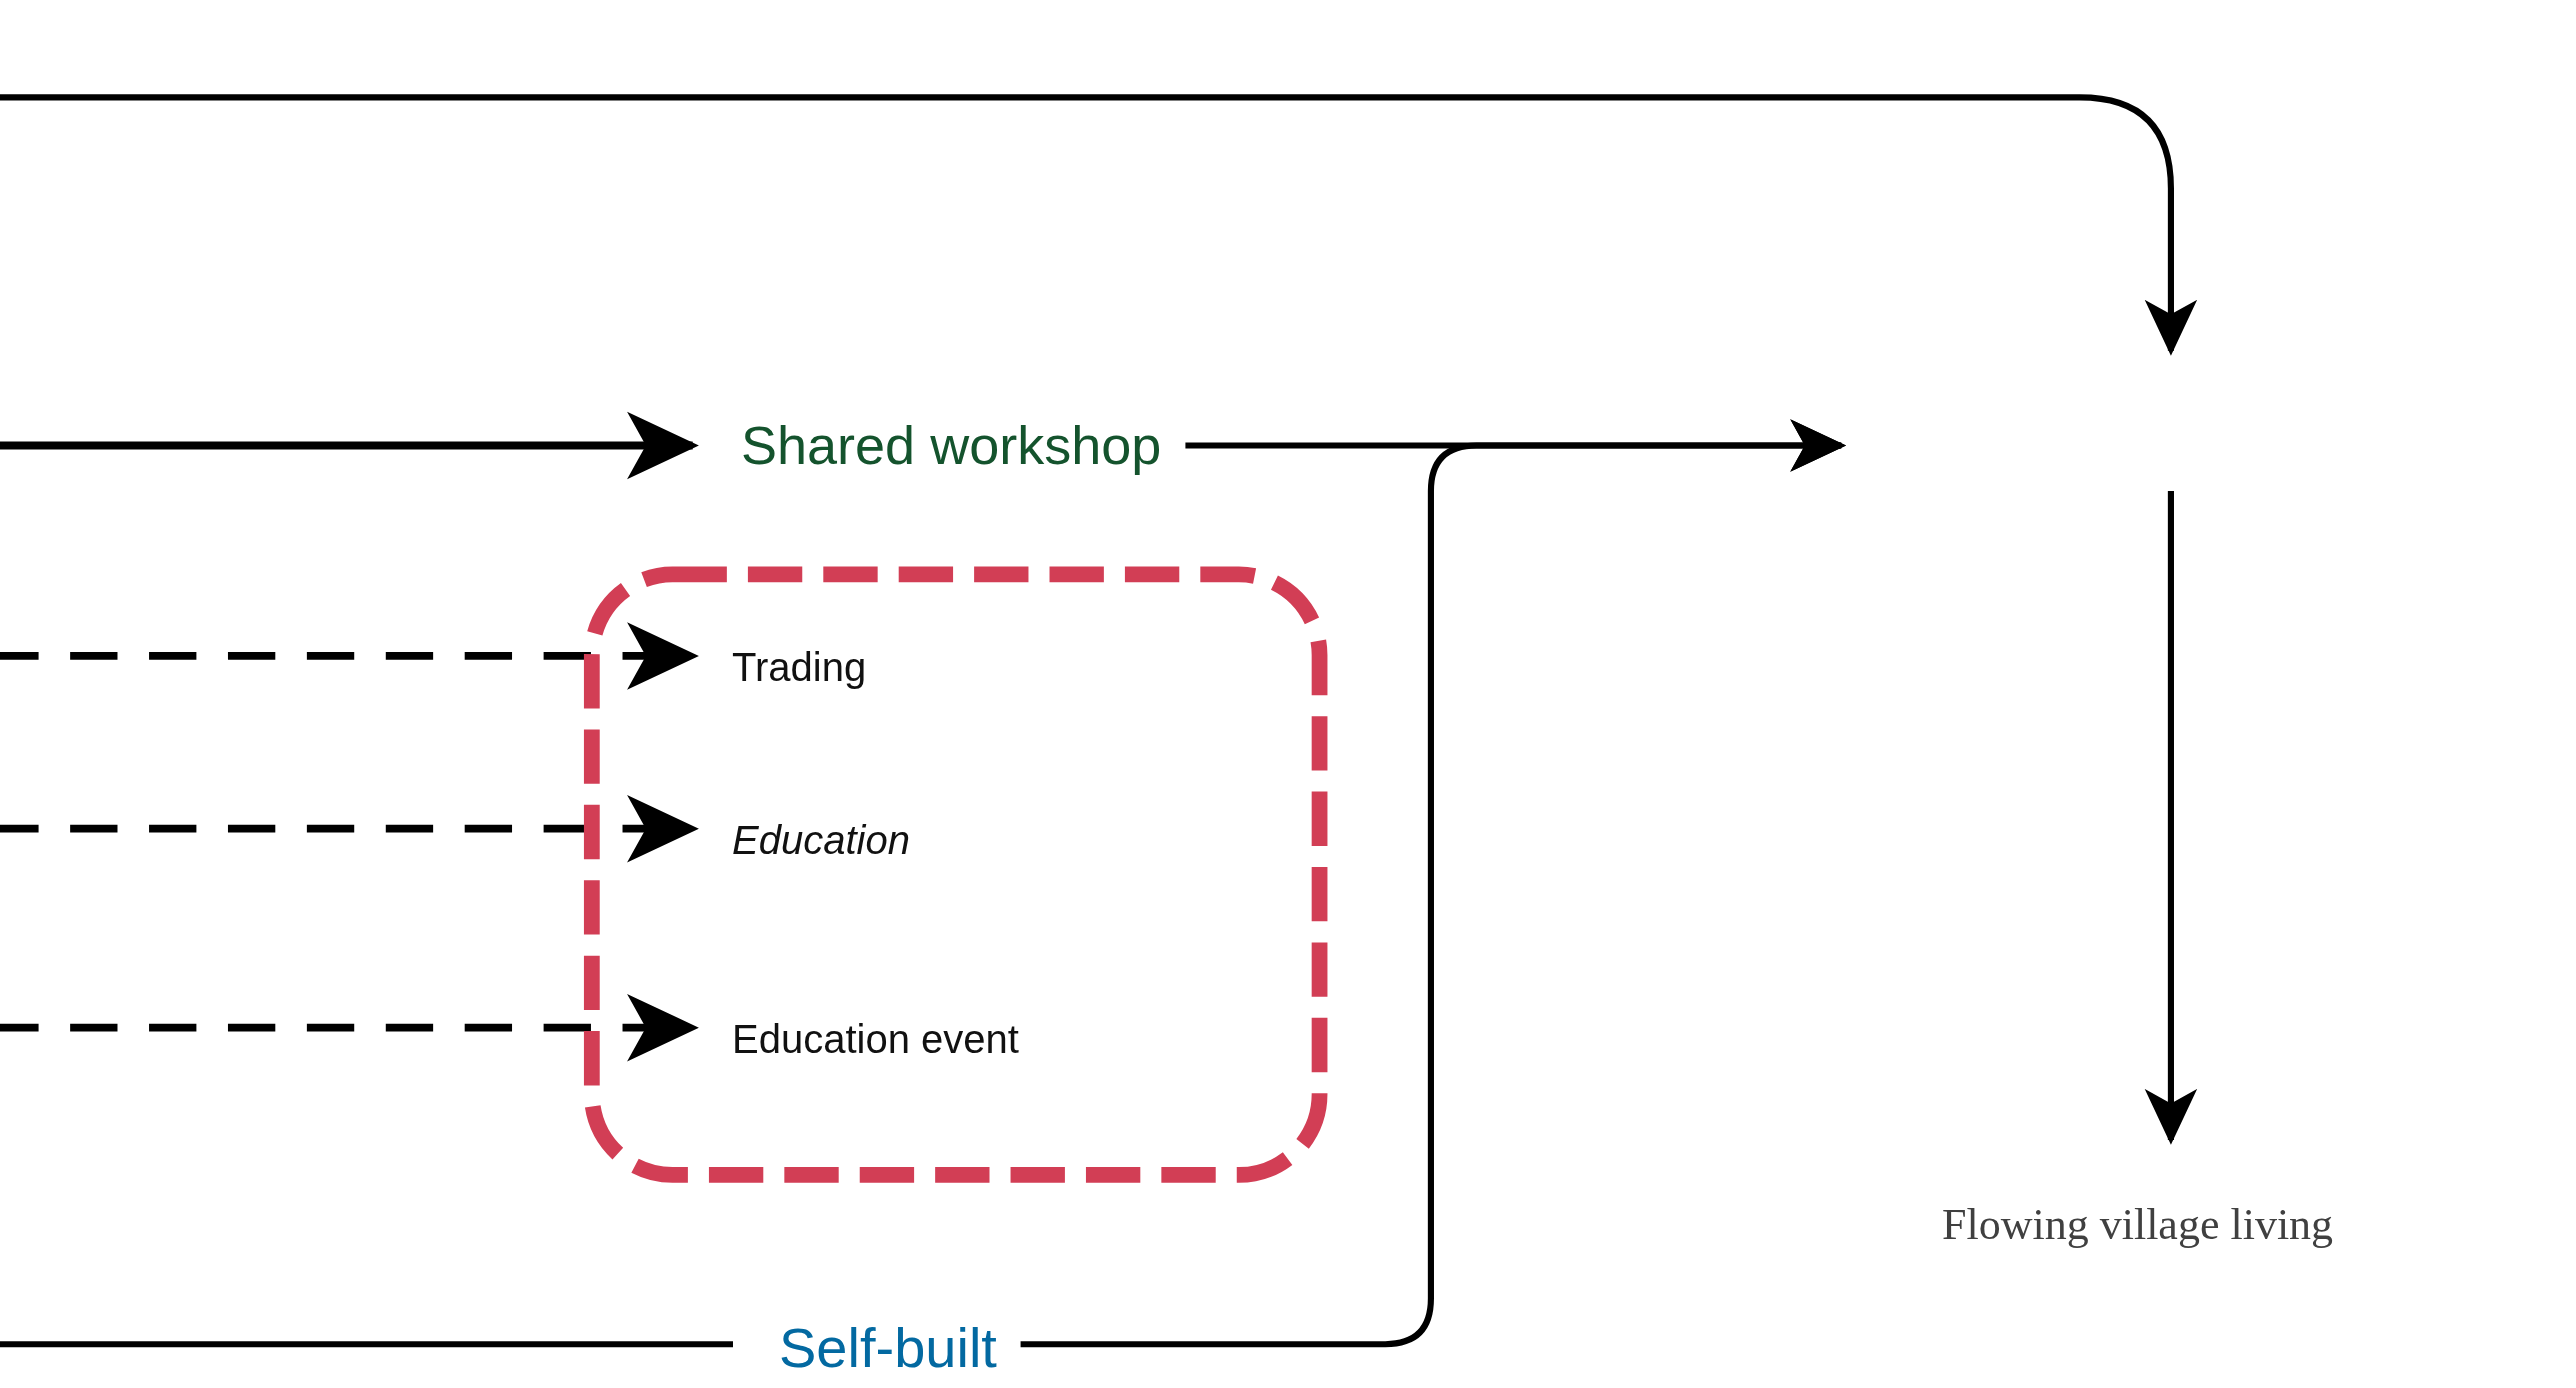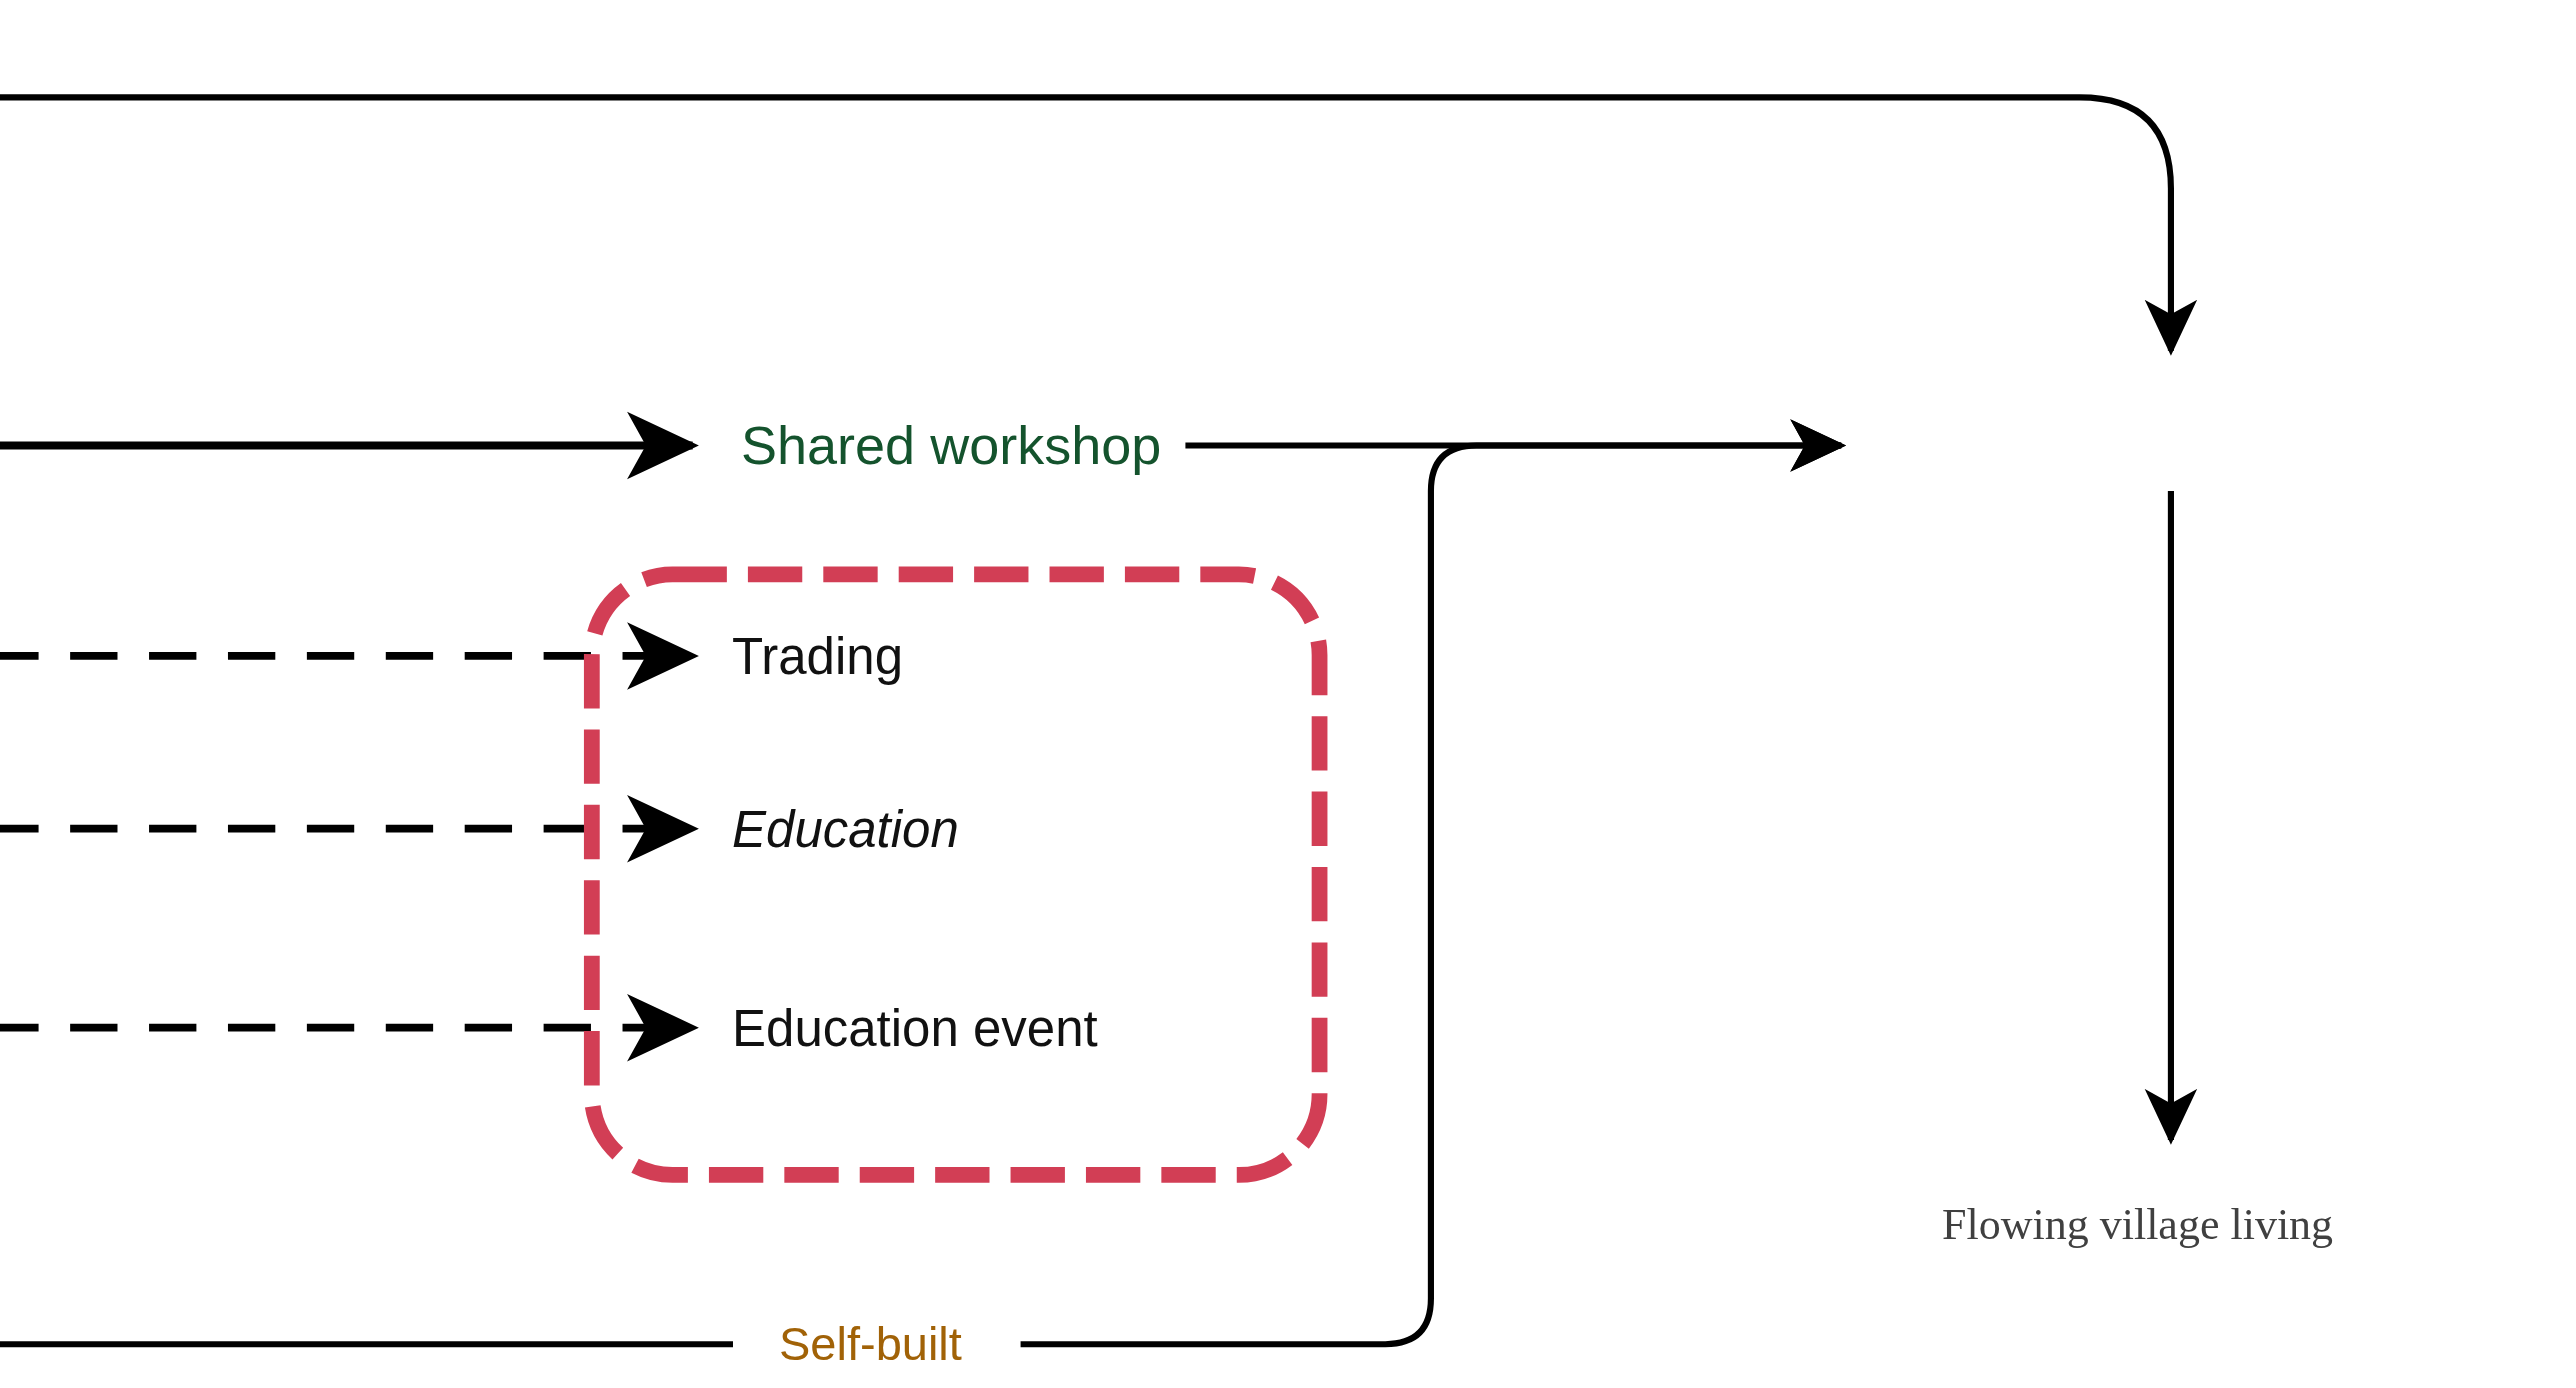--- a/index.html
+++ b/index.html
@@ -30,25 +30,26 @@
     font-family: "Liberation Sans", sans-serif;
     font-weight: 400;
     line-height: 1;
   }
   .label-accent {
     color: #14532d;
     font-size: 54px;
   }
   .label-dark {
     color: #111111;
-    font-size: 51px;
+    font-size: 40px;
+    margin-top: 16px;
   }
   .label-muted {
-    color: #a16207;
-    font-size: 47px;
+    color: #0369a1;
+    font-size: 56px;
   }
   .label-outcome {
     color: #404040;
     font-size: 44px;
     font-family: Liberation Serif, serif;
   }
 </style>
 </head>
 <body>
 

